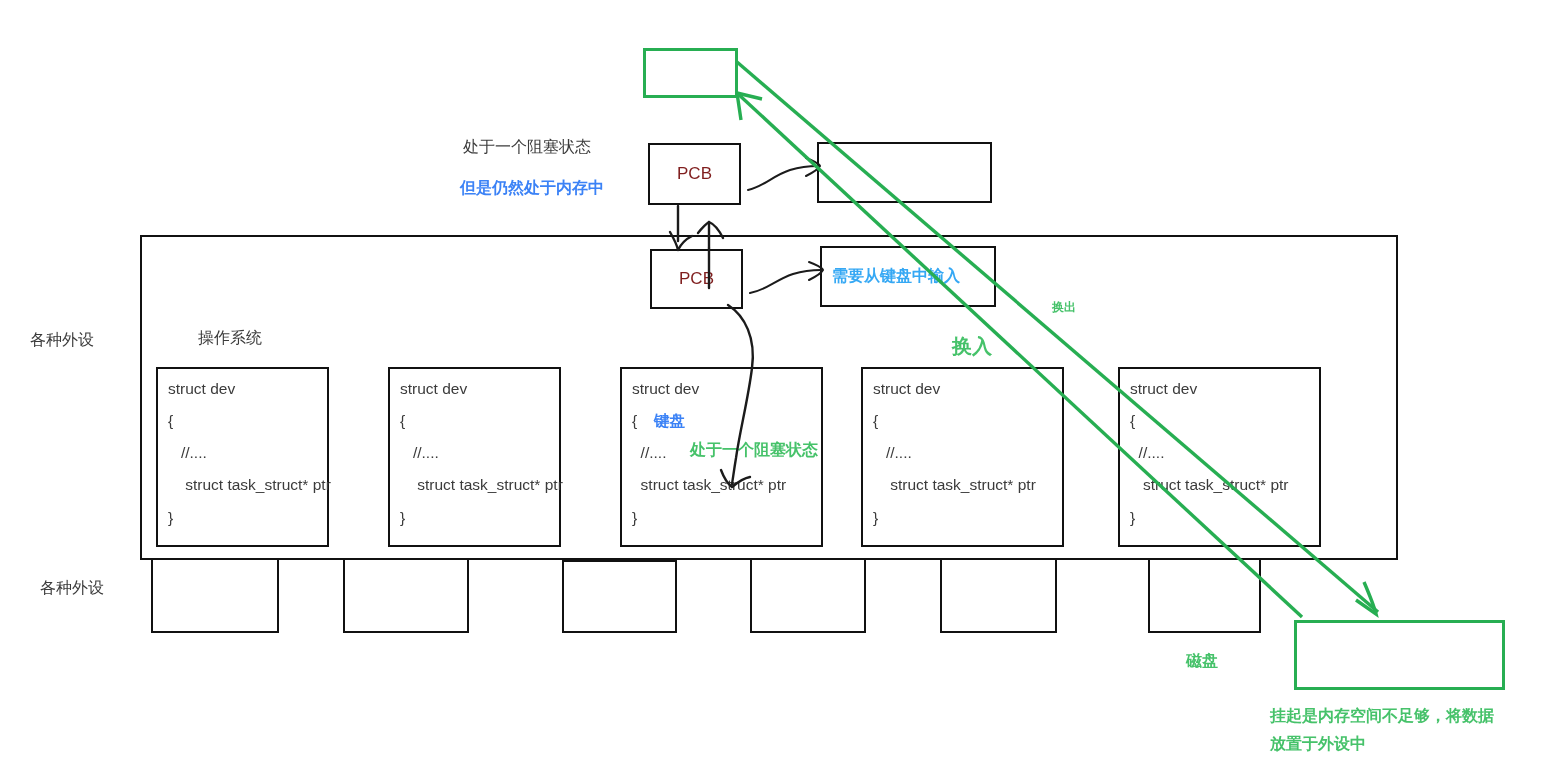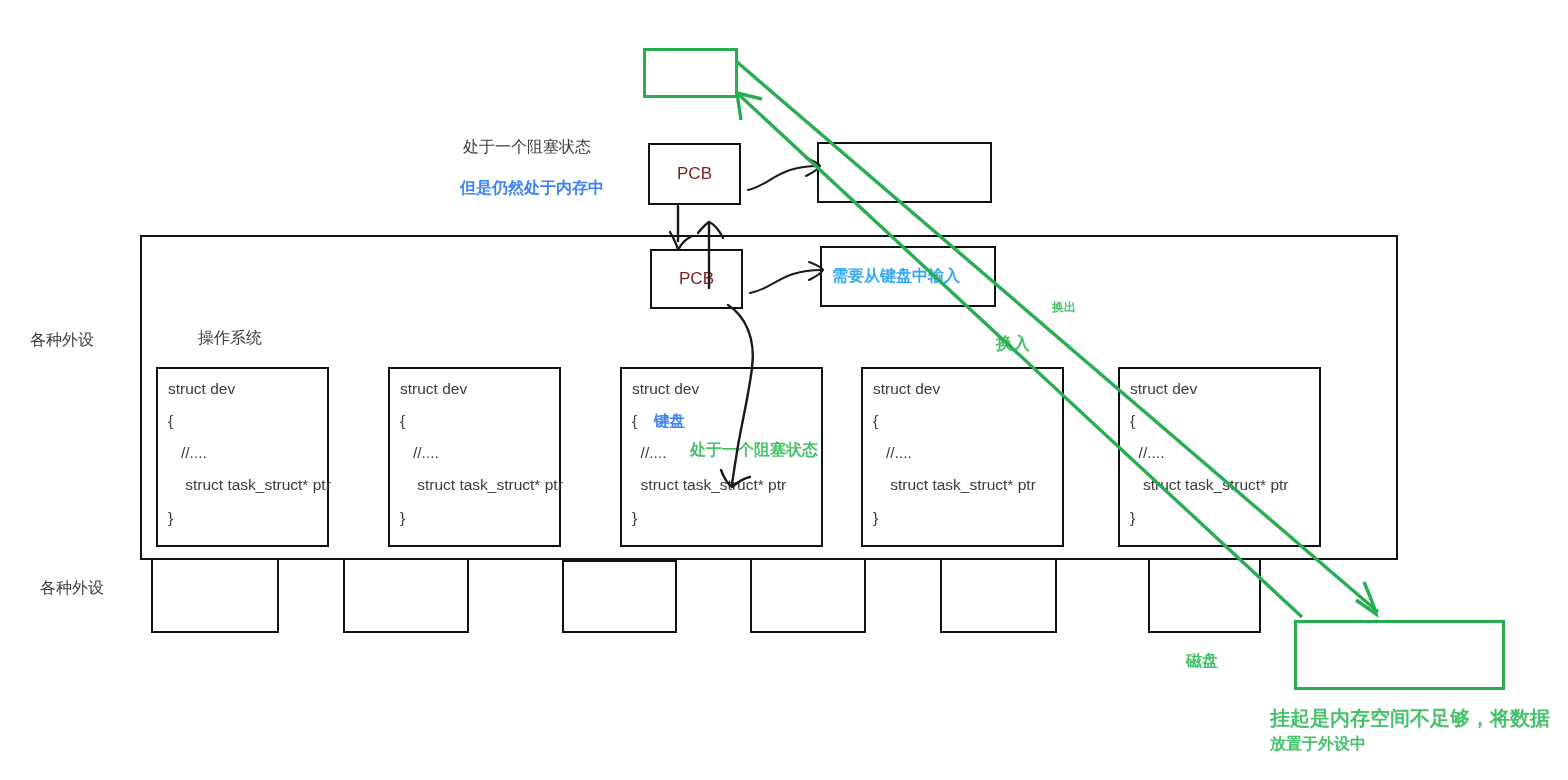--- a/index.html
+++ b/index.html
@@ -112,25 +112,25 @@
   <div class="bbox" style="left:820px; top:246px; width:176px; height:61px;">
     <span class="lbl lbl-blue" style="left:10px; top:17px; font-size:16px;">需要从键盘中输入</span>
   </div>
 
   <div class="gbox" style="left:643px; top:48px; width:95px; height:50px;"></div>
 
   <div class="gbox" style="left:1294px; top:620px; width:211px; height:70px;"></div>
 
   <div class="lbl lbl-green" style="left:1052px; top:299px; font-size:12px;">换出</div>
 
-  <div class="lbl lbl-green" style="left:996px; top:333px; font-size:17px;">换入</div>
+  <div class="lbl lbl-green" style="left:952px; top:333px; font-size:20px;">换入</div>
 
   <div class="lbl lbl-green" style="left:1186px; top:650px; font-size:16px;">磁盘</div>
 
-  <div class="lbl lbl-green" style="left:1270px; top:705px; font-size:20px;">挂起是内存空间不足够，将数据</div>
+  <div class="lbl lbl-green" style="left:1270px; top:705px; font-size:16px;">挂起是内存空间不足够，将数据</div>
   <div class="lbl lbl-green" style="left:1270px; top:733px; font-size:16px;">放置于外设中</div>
 
   <div class="struct-box" style="left:156px; top:367px; width:173px; height:180px;">
     <span class="struct-line" style="left:10px; top:11px;">struct dev</span>
     <span class="struct-line" style="left:10px; top:43px;">{</span>
     <span class="struct-line" style="left:10px; top:75px;">   //....</span>
     <span class="struct-line" style="left:10px; top:107px;">    struct task_struct* ptr</span>
     <span class="struct-line" style="left:10px; top:140px;">}</span>
   </div>
 

